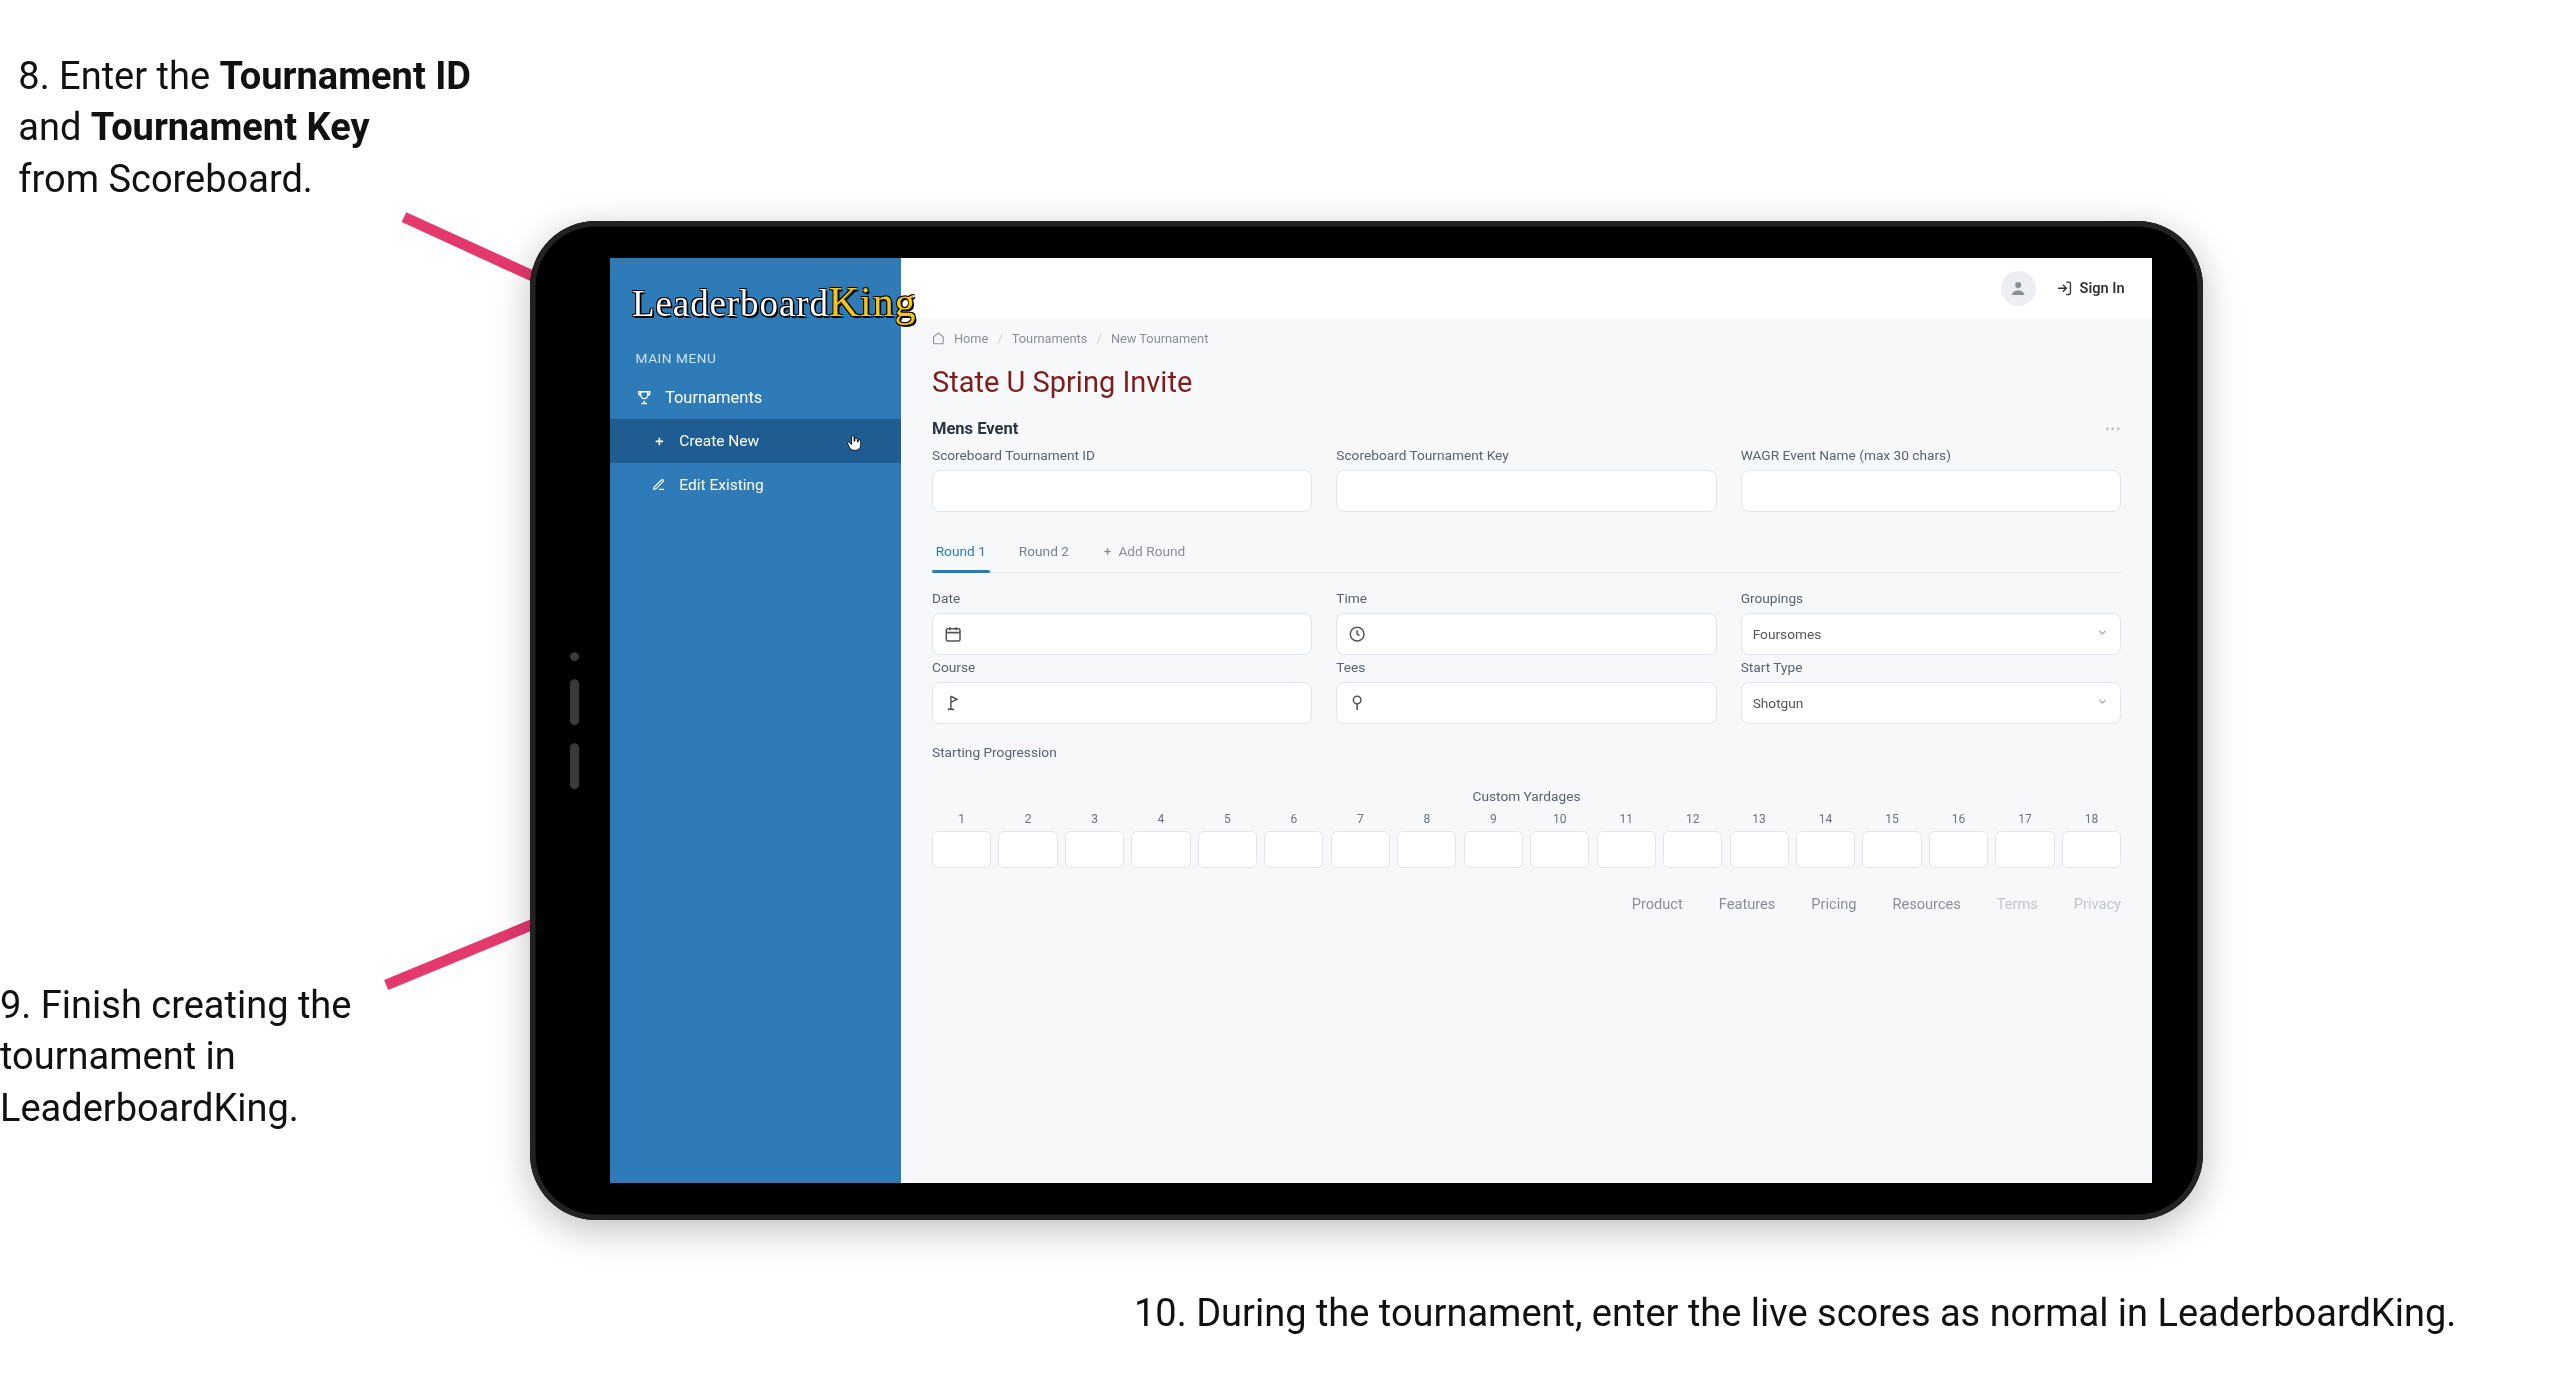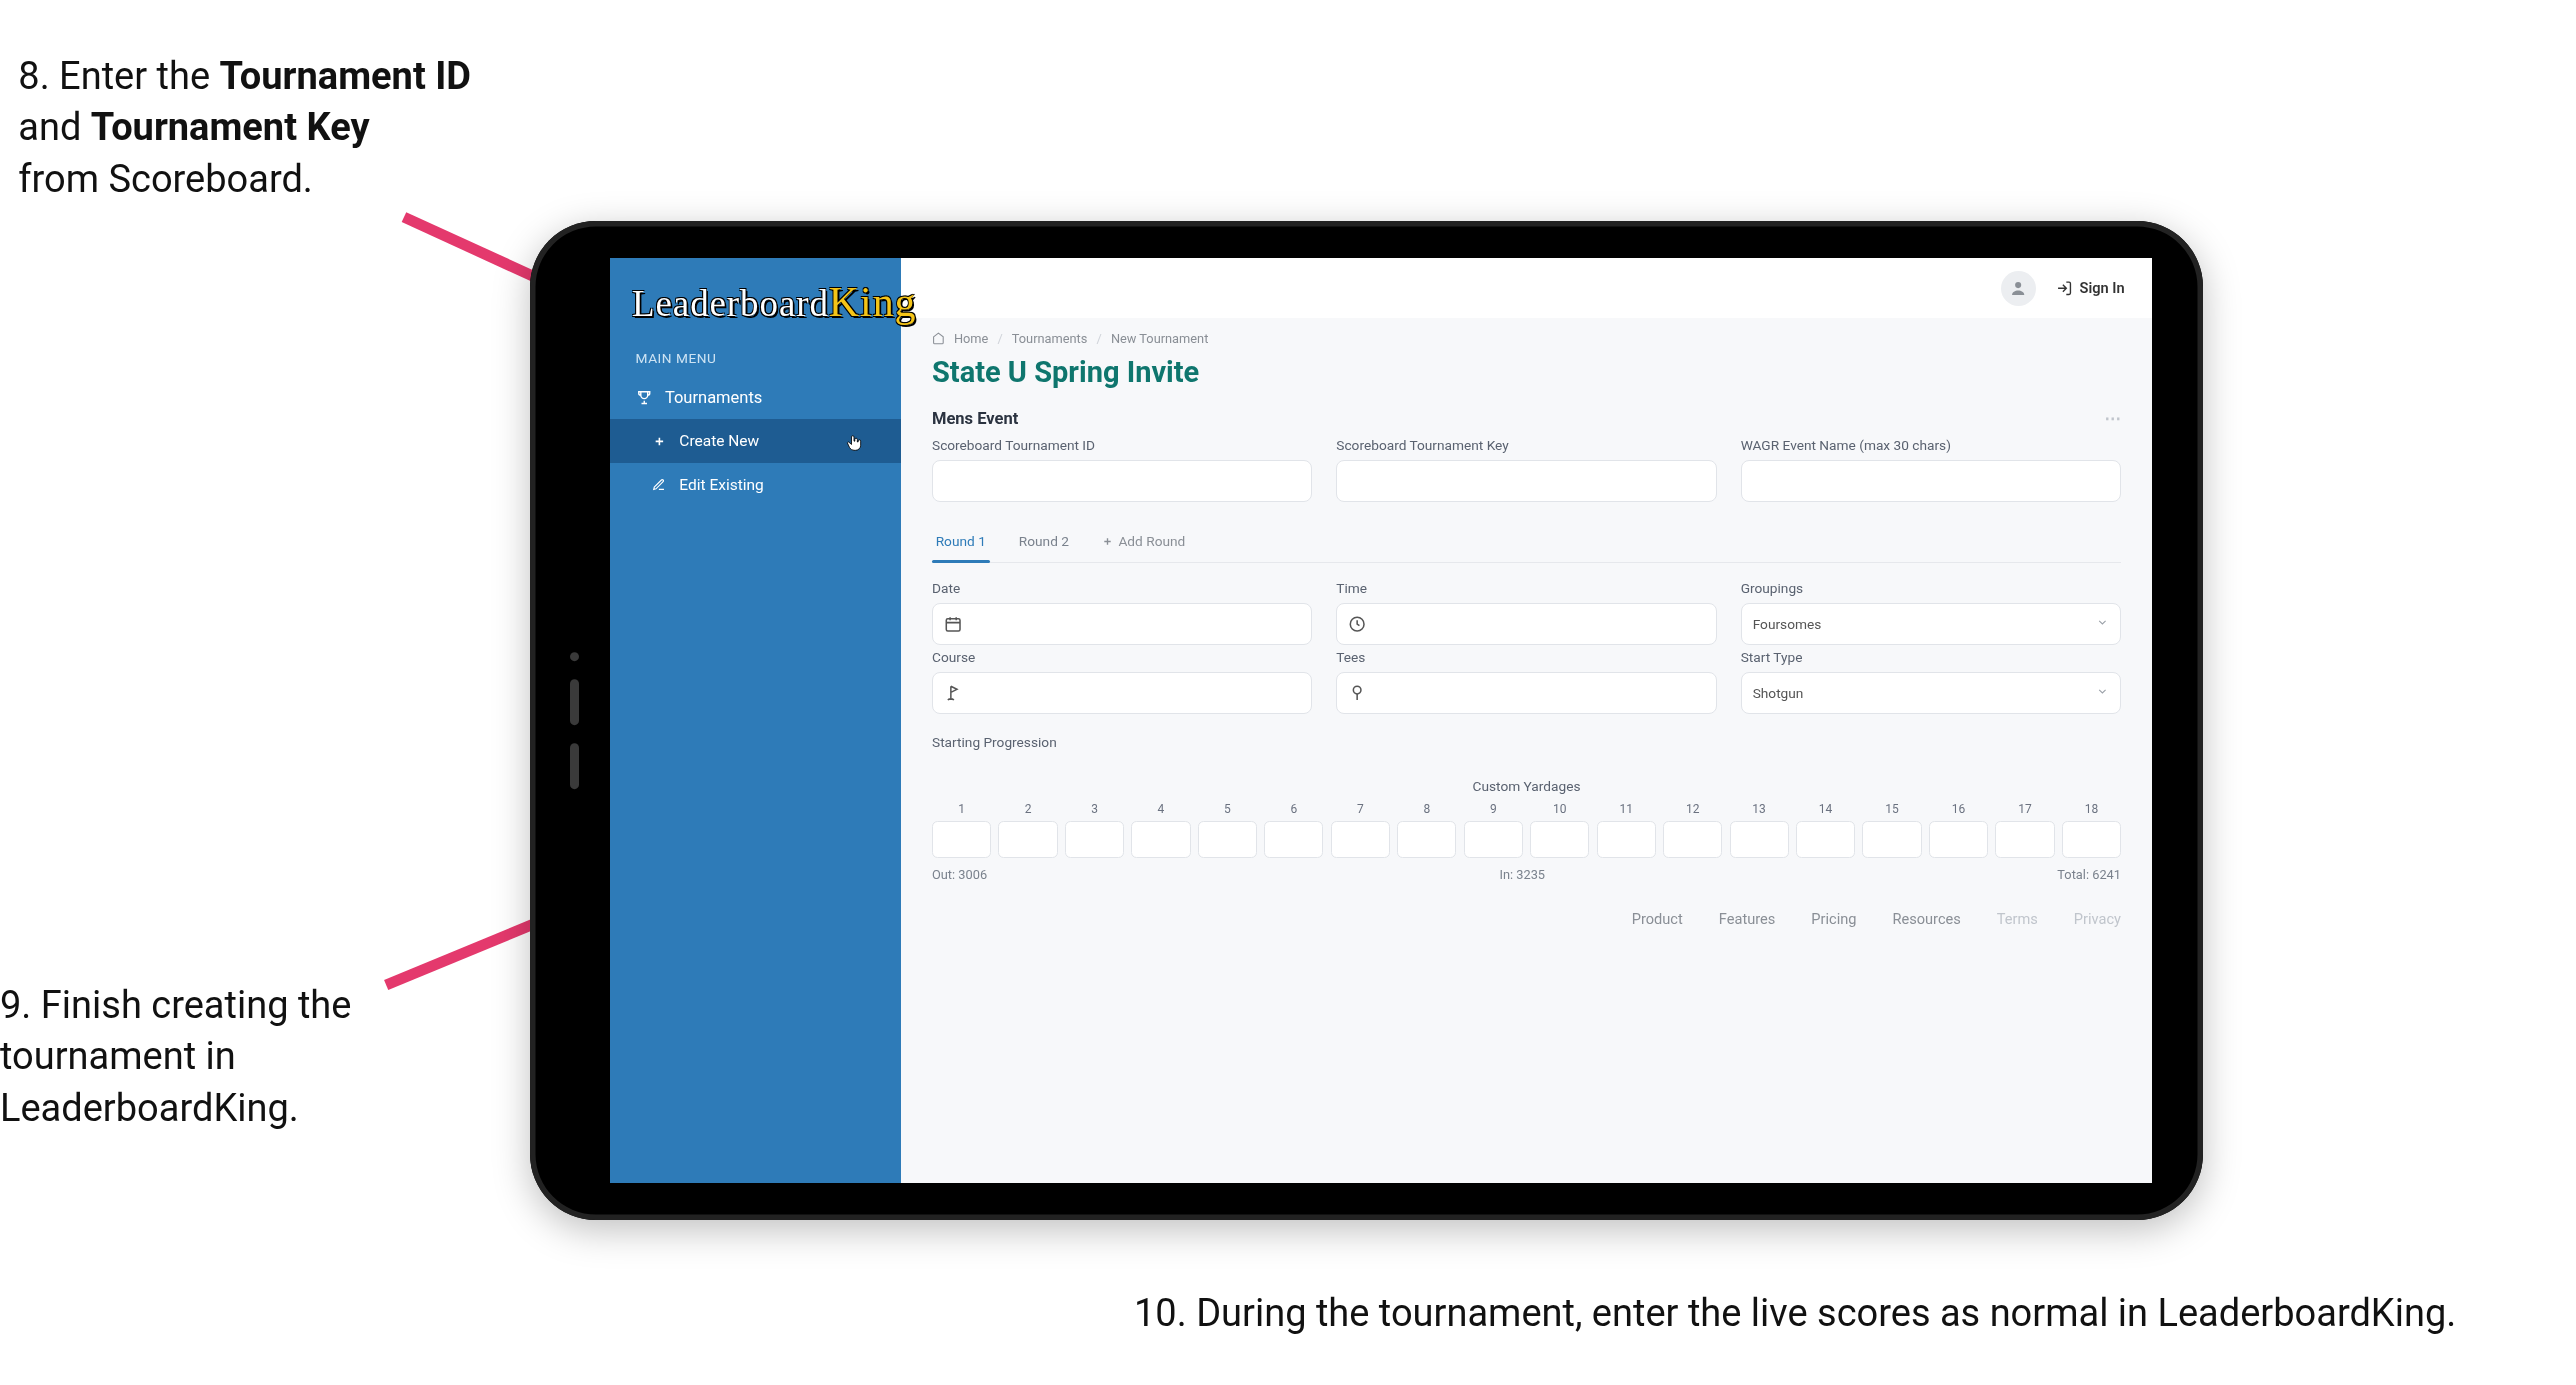--- a/index.html
+++ b/index.html
@@ -75,21 +75,21 @@
   }
   .avatar { width:35px;height:35px;border-radius:50%;background:#eceef1;display:flex;align-items:center;justify-content:center;color:#7a7f87;}
   .signin { display:flex; align-items:center; gap:7.3px; font-size:14.6px; font-weight:600; color:#333; cursor:pointer;}
 
   .content { flex:1; overflow:auto; padding: 0 31px 22px 31px; background:#f7f8fa;}
   .crumbs { display:flex; align-items:center; gap:9.1px; color:#8a8f96; font-size:12.8px; padding: 12.8px 0 9.1px;}
   .crumbs .sep{color:#cfd3d9;}
   .crumbs a{color:#8a8f96;text-decoration:none;}
   .crumbs .home-ico{display:inline-flex;}
 
-  .page-title { font-size: 29px; font-weight:700; color:#0f766e; padding-bottom: 9.1px;}
+  .page-title { font-size: 29px; font-weight:400; color:#7f1d1d; padding-bottom: 9.1px; margin-top: 10px;}
   .section-title { font-size: 16.5px; font-weight:700; color:#2b3340; padding: 11px 0 9.1px; display:flex; justify-content:space-between; align-items:center;}
   .ellipsis{color:#c0c5cc;cursor:pointer;}
 
   .row3 { display:grid; grid-template-columns: 1fr 1fr 1fr; gap: 24px; }
   .field-label { font-size: 13.7px; color:#5a6270; margin-bottom: 7.3px;}
   .input, .select {
     width:100%; height:42px; border:0.9px solid #e1e4e9; border-radius:8px; background:#fff;
     display:flex; align-items:center; padding:0 11px; font-size:13.7px; color:#555;
   }
   .select{justify-content:space-between;}
@@ -411,25 +411,20 @@
                 </div>
                 <div class="yard-col">
                   <div class="num">17</div>
                   <div class="cell"></div>
                 </div>
                 <div class="yard-col">
                   <div class="num">18</div>
                   <div class="cell"></div>
                 </div>
               </div>
-            <div class="yard-sum">
-              <span><span>Out:</span> <span>3006</span></span>
-              <span><span>In:</span> <span>3235</span></span>
-              <span><span>Total:</span> <span>6241</span></span>
-            </div>
           </div>
 
           <div class="footer-links">
             <span>Product</span>
             <span>Features</span>
             <span>Pricing</span>
             <span>Resources</span>
             <span class="muted">Terms</span>
             <span class="muted">Privacy</span>
           </div>

